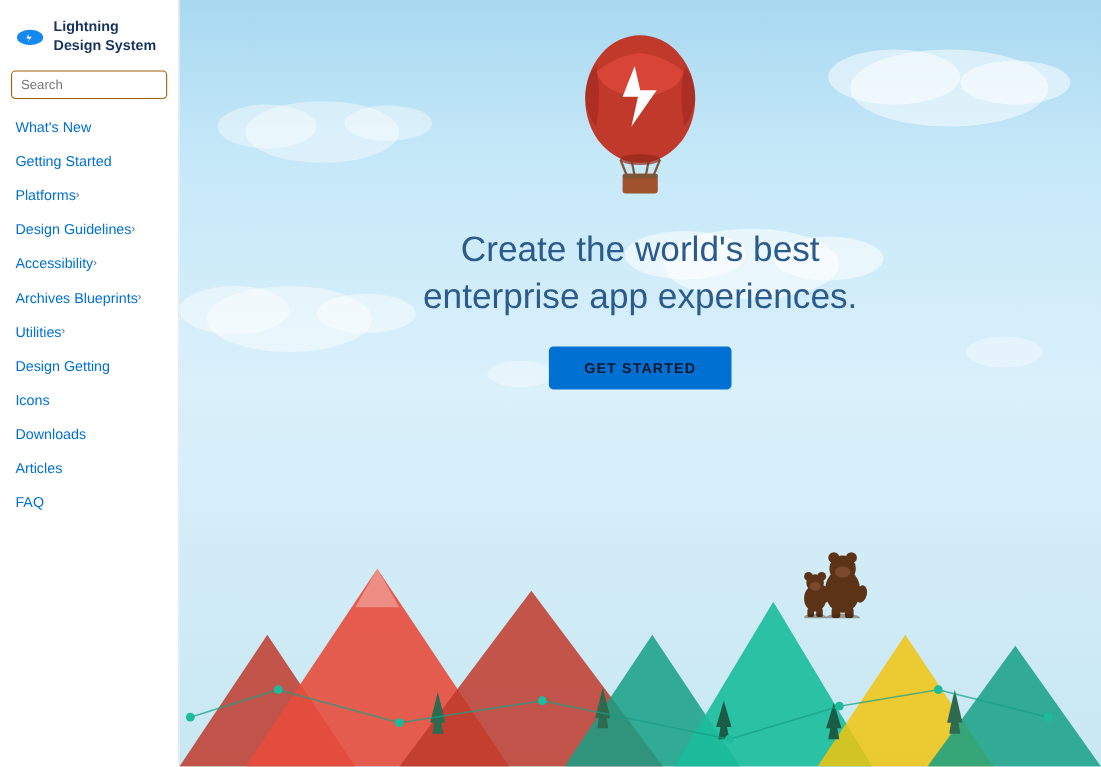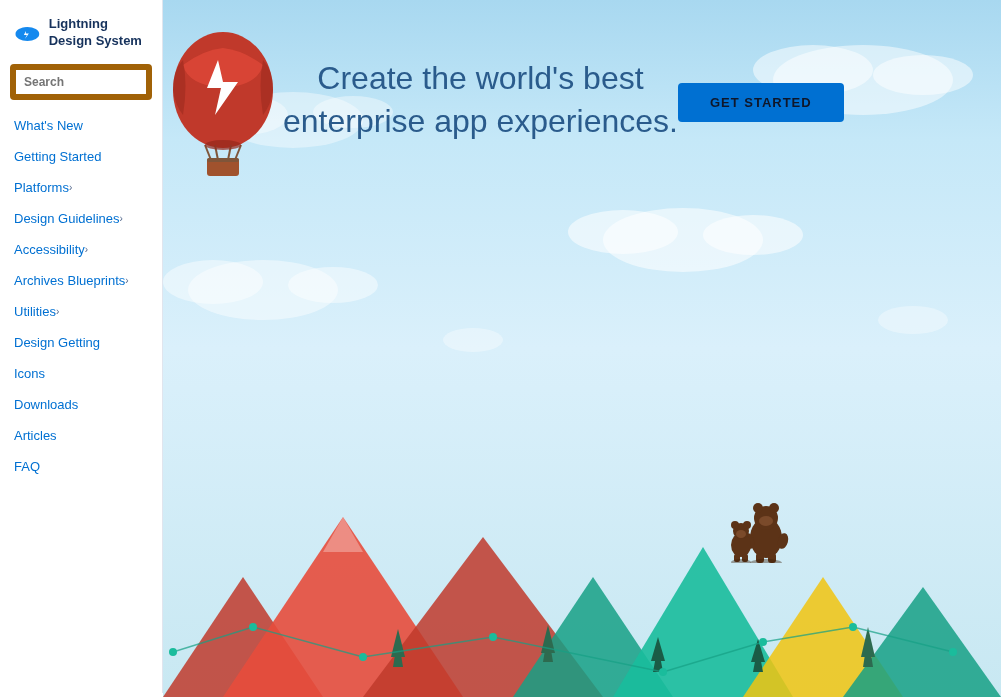--- a/index.html
+++ b/index.html
@@ -33,27 +33,26 @@
     .sidebar-title {
       font-size: 13px;
       font-weight: 700;
       color: #16325c;
       line-height: 1.3;
     }
 
     .sidebar-search {
       margin: 6px 10px 10px 10px;
       padding: 5px 8px;
-      border: 6px solid #a16207;
+      border: 1px solid #a16207;
       border-radius: 4px;
       font-size: 12px;
       color: #54698d;
       width: calc(100% - 20px);
       outline: none;
-      font-weight: bold;
     }
 
     .sidebar-nav {
       list-style: none;
       flex: 1;
     }
 
     .sidebar-nav li {
       position: relative;
     }
@@ -96,21 +95,21 @@
       top: 0; left: 0; width: 100%; height: 100%;
     }
 
     
     .hero-content {
       position: absolute;
       top: 0;
       left: 0;
       right: 0;
       display: flex;
-      flex-direction: row;
+      flex-direction: column;
       align-items: center;
       padding-top: 20px;
       z-index: 5;
     }
 
     .balloon-container {
       margin-bottom: 20px;
     }
 
     .hero-headline {

